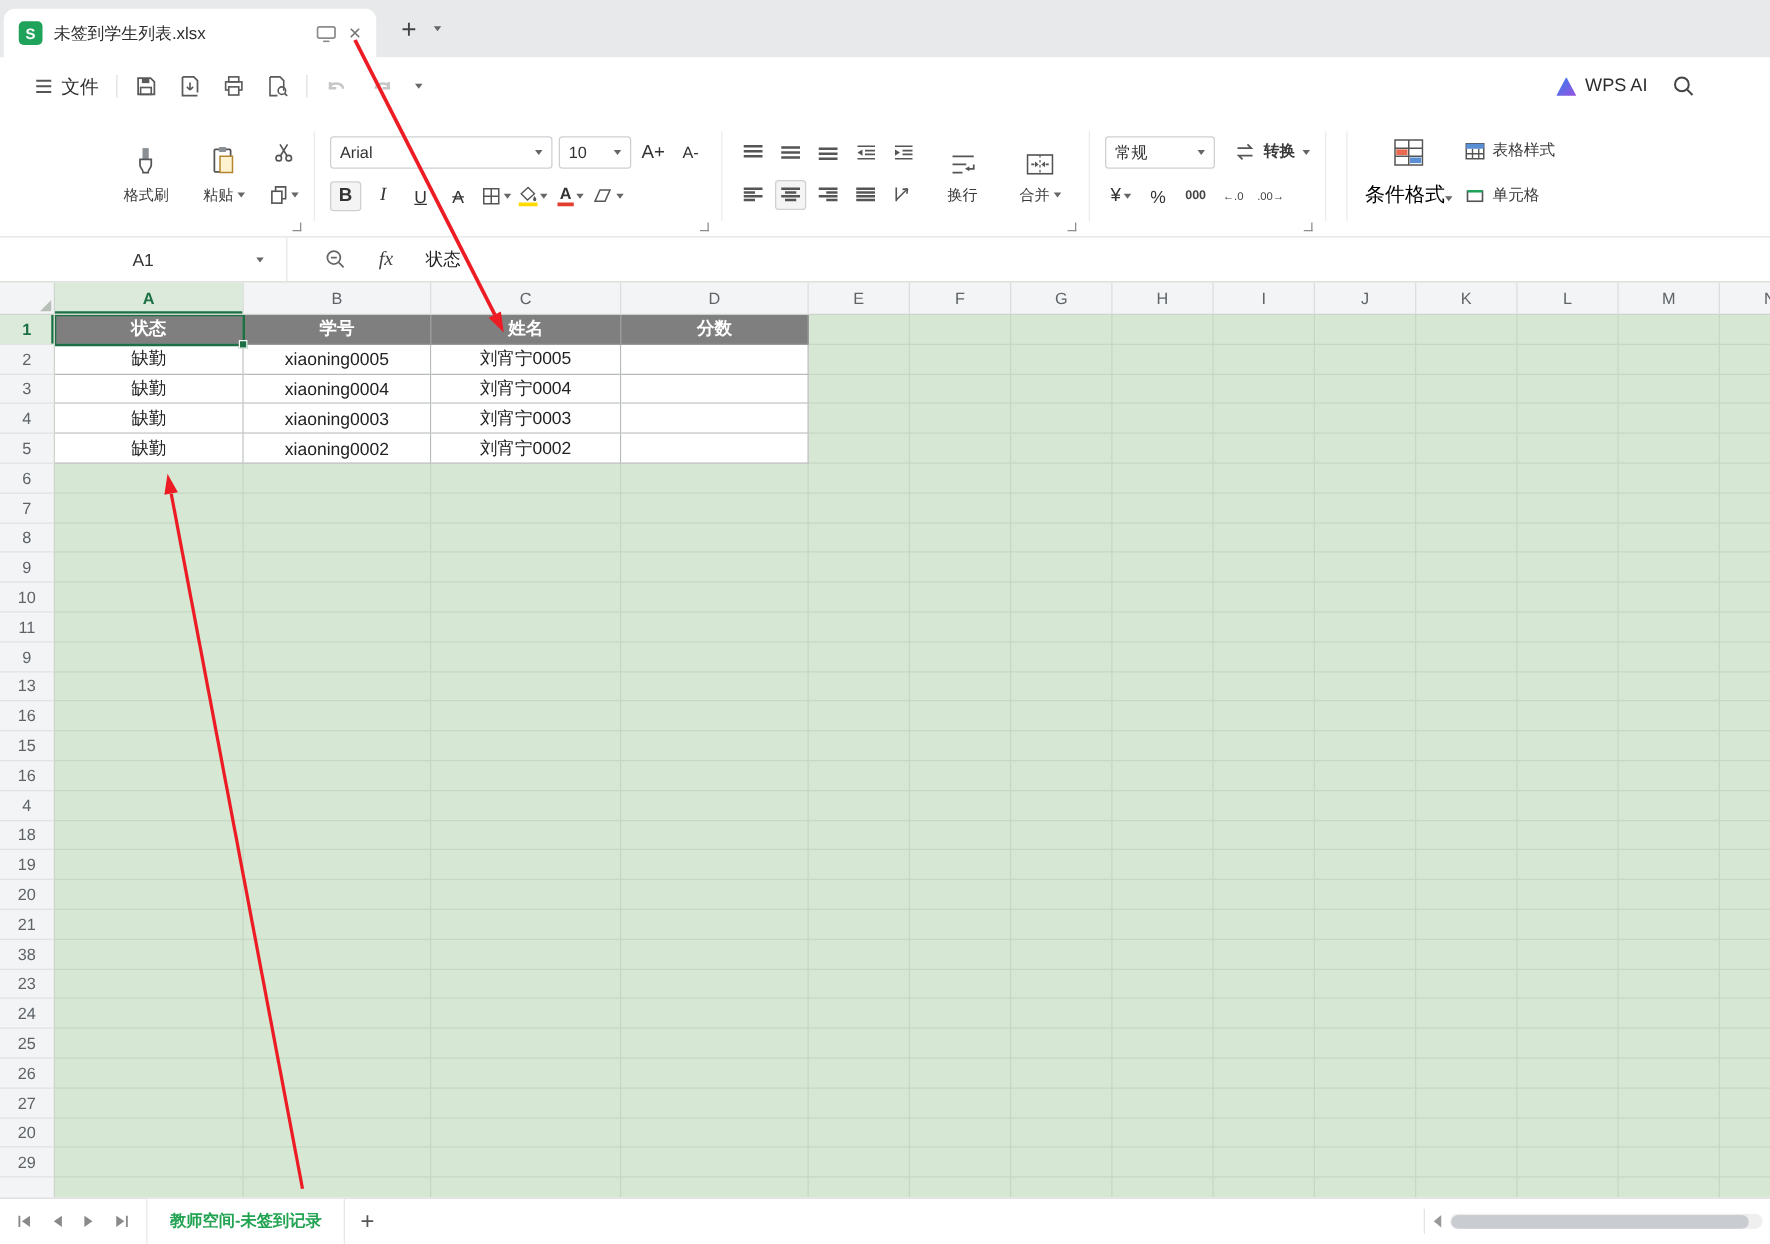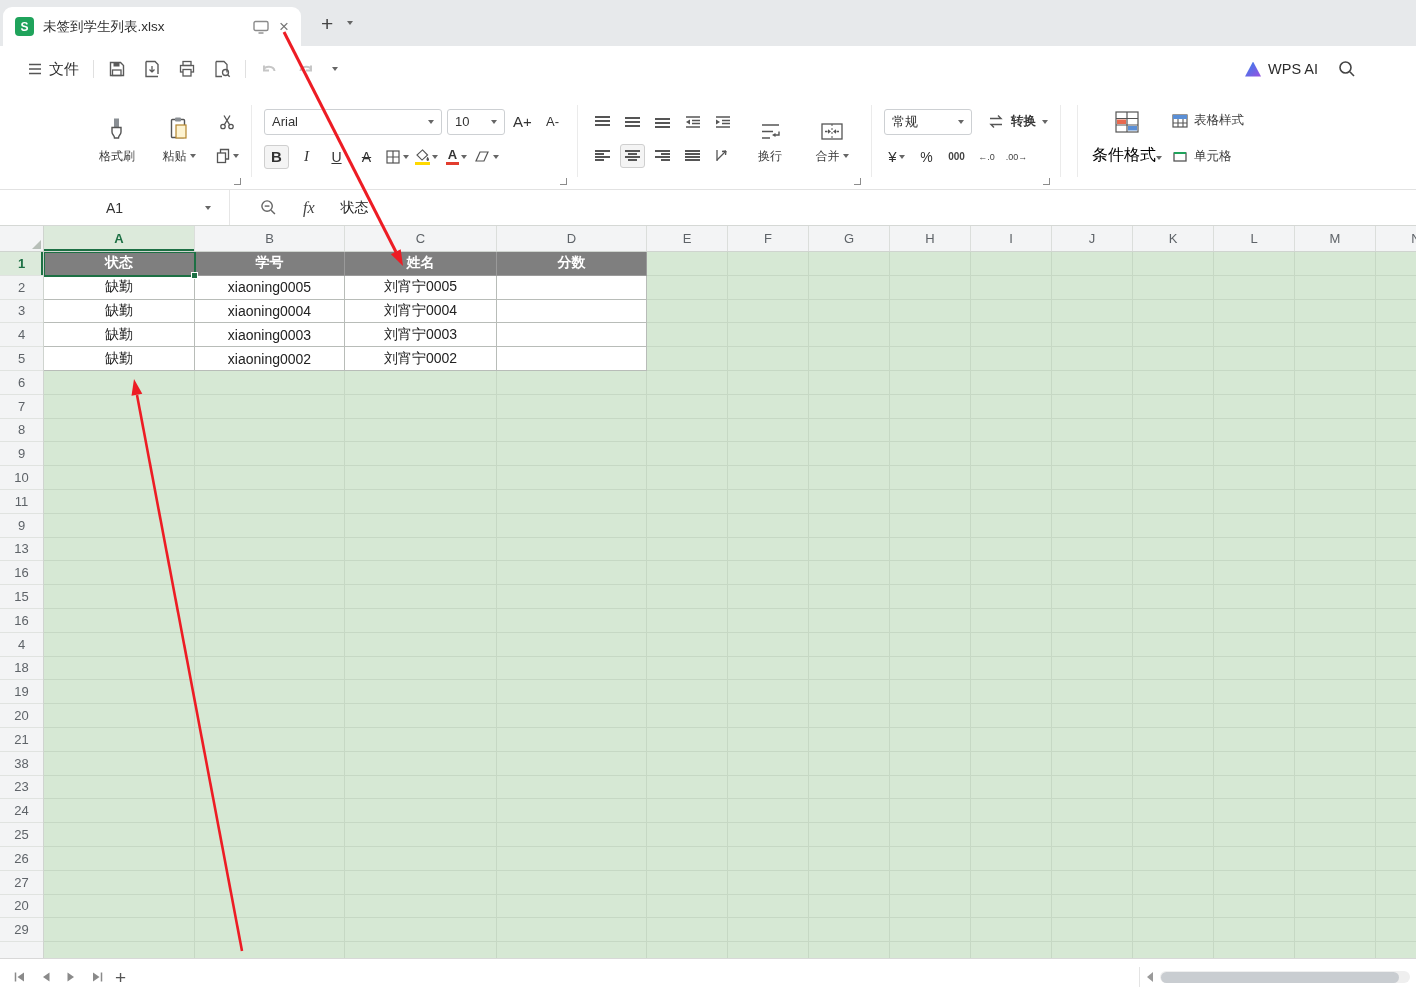--- a/index.html
+++ b/index.html
@@ -1028,20 +1028,23 @@
         <path d="M7.5 0.5 L1 5l6.5 4.5z" fill="#8a8a8a"></path>
       </svg>
     <svg width="8" height="10" viewBox="0 0 8 10">
         <path d="M0.5 0.5 L7 5l-6.5 4.5z" fill="#8a8a8a"></path>
       </svg>
     <svg width="11" height="10" viewBox="0 0 11 10">
         <path d="M9.5 0.5v9" stroke="#8a8a8a" stroke-width="1.5"></path>
         <path d="M1 0.5 L7.5 5L1 9.5z" fill="#8a8a8a"></path>
       </svg>
   </div>
+  <div class="sheet-tab">
+    <span>教师空间-未签到记录</span>
+  </div>
   <span class="add-sheet">+</span>
   <div class="sb-div"></div>
   <div class="hscroll">
     <span class="scroll-left"></span>
     <span class="scroll-track">
       <span class="scroll-thumb"></span>
     </span>
   </div>
 </div>
 

